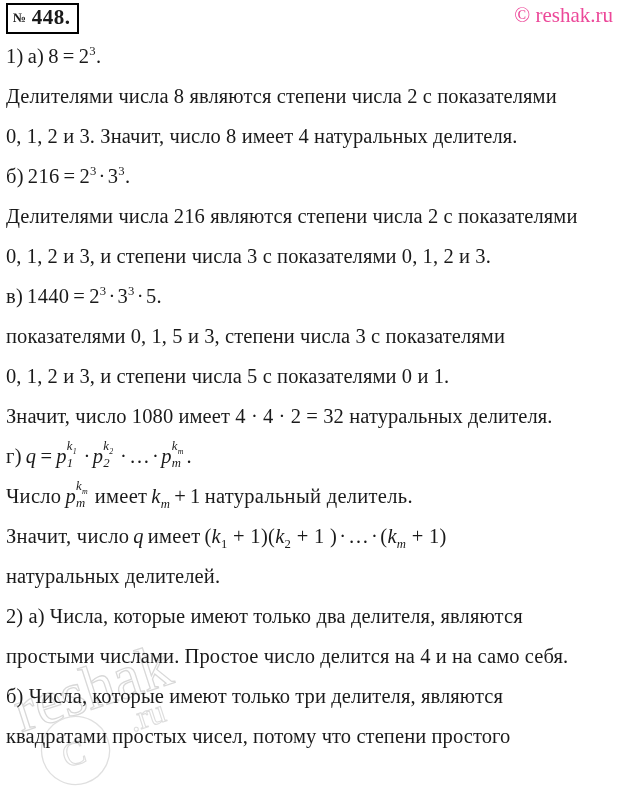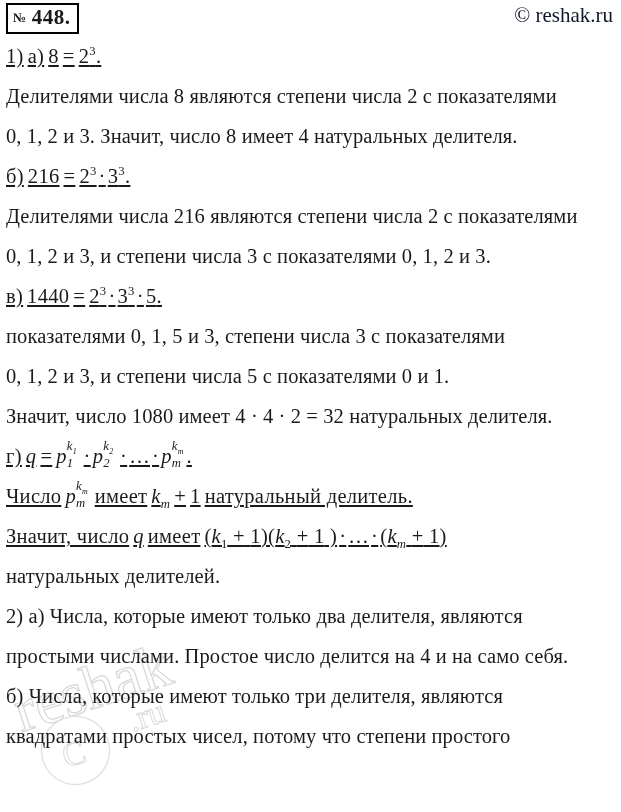--- a/index.html
+++ b/index.html
@@ -41,39 +41,38 @@
     font-weight: bold;
     letter-spacing: 0;
   }
   .copyright {
     position: absolute;
     right: 8px;
     top: 2px;
     font-size: 21px;
     line-height: 26px;
     white-space: nowrap;
-    color: #0f172a;
+    color: #ec4899;
   }
 
   
   .content {
     position: relative;
     padding: 0 6px 0 6px;
     z-index: 2;
   }
   .line {
     font-size: 20.5px;
     line-height: 40px;
     height: 40px;
     white-space: nowrap;
     letter-spacing: 0.1px;
   }
   .line.formula {
     letter-spacing: 0.3px;
-    text-decoration: underline;
   }
   .it { font-style: italic; }
   sup {
     font-size: 0.62em;
     vertical-align: super;
     line-height: 0;
   }
   sub {
     font-size: 0.62em;
     vertical-align: sub;

